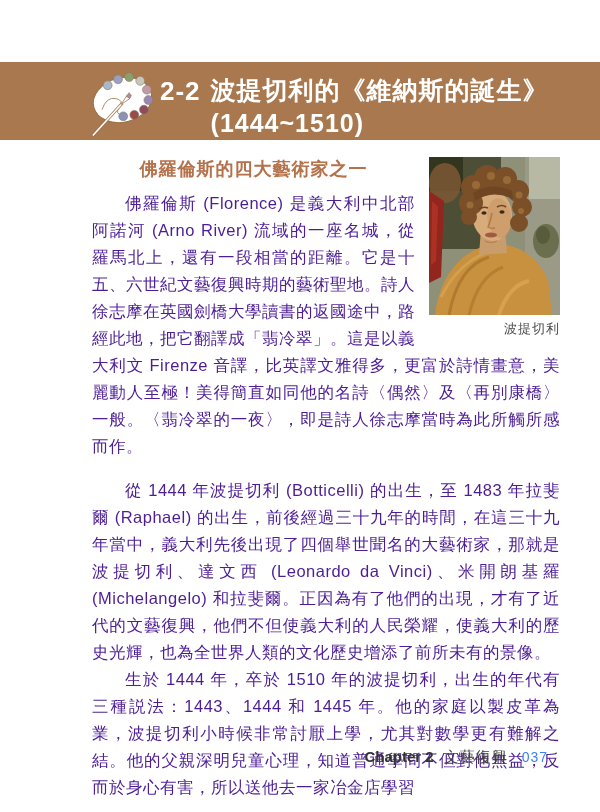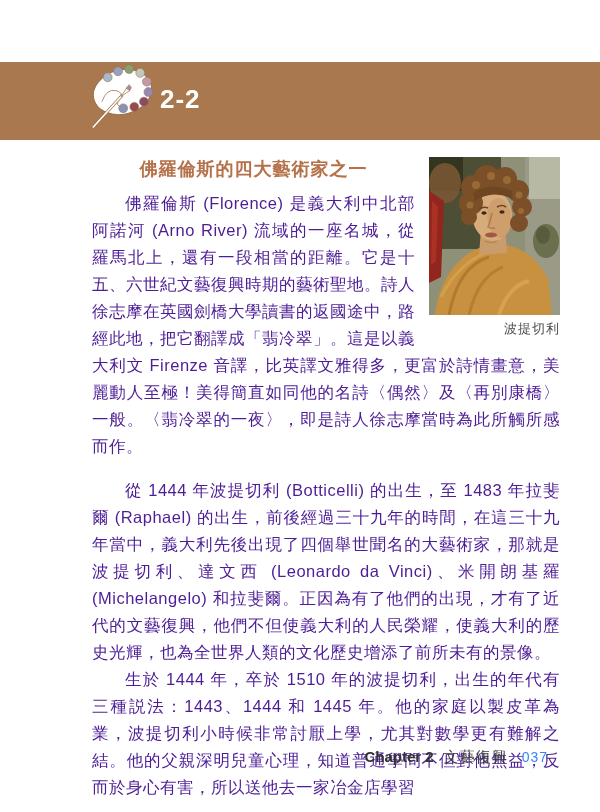--- a/index.html
+++ b/index.html
@@ -6,21 +6,21 @@
   body{
     width:600px;height:812px;position:relative;overflow:hidden;
     background:#ffffff;
     font-family:"Liberation Sans","DejaVu Sans",sans-serif;
     -webkit-font-smoothing:antialiased;
   }
   
   .banner{
     margin-top:62px;height:78px;width:600px;
     background:#a9784e;
-    display:flex;align-items:center;
+    display:flex;align-items:flex-start;
     box-sizing:border-box;padding:4px 0 17px 84px;
   }
   .banner .palette{width:74px;height:74px;flex:0 0 auto;margin-top:0px;}
   .banner .num{
     color:#ffffff;font-weight:bold;font-size:26px;line-height:34px;
     margin:8px 10px 0 2px;letter-spacing:1px;
   }
   .banner .titles{margin-top:8px;}
   .banner .titles .t1,.banner .titles .t2{
     color:#ffffff;font-weight:bold;font-size:25px;line-height:33px;
@@ -79,20 +79,24 @@
     <circle cx="81" cy="59" r="6" fill="#8e4a5e" stroke="#8a7a6a" stroke-width="0.8"></circle>
     <circle cx="68" cy="66" r="6" fill="#9c4a48" stroke="#8a7a6a" stroke-width="0.8"></circle>
     <circle cx="53" cy="68" r="6" fill="#8a92b8" stroke="#8a7a6a" stroke-width="0.8"></circle>
 
     <line x1="12" y1="94" x2="52" y2="50" stroke="#9c7048" stroke-width="4"></line>
     <line x1="12" y1="94" x2="52" y2="50" stroke="#ffffff" stroke-width="2.2"></line>
     <polygon points="50,52 58,40 62,44" fill="#ffffff" stroke="#9c7048" stroke-width="1"></polygon>
     <polygon points="57,41 61,36 64,40 62,44" fill="#b08aa0" stroke="#9c7048" stroke-width="0.8"></polygon>
   </svg>
   <div class="num">2-2</div>
+  <div class="titles">
+    <div class="t1">波提切利的《維納斯的誕生》</div>
+    <div class="t2">(1444~1510)</div>
+  </div>
 </header>
 
 <main class="content">
 
   <section>
     <aside class="figure">
       <svg viewBox="0 0 131 158" aria-hidden="true">
 
         <rect x="0" y="0" width="131" height="158" fill="#8f9078"></rect>
         <rect x="96" y="0" width="35" height="158" fill="#9a9a86"></rect>

